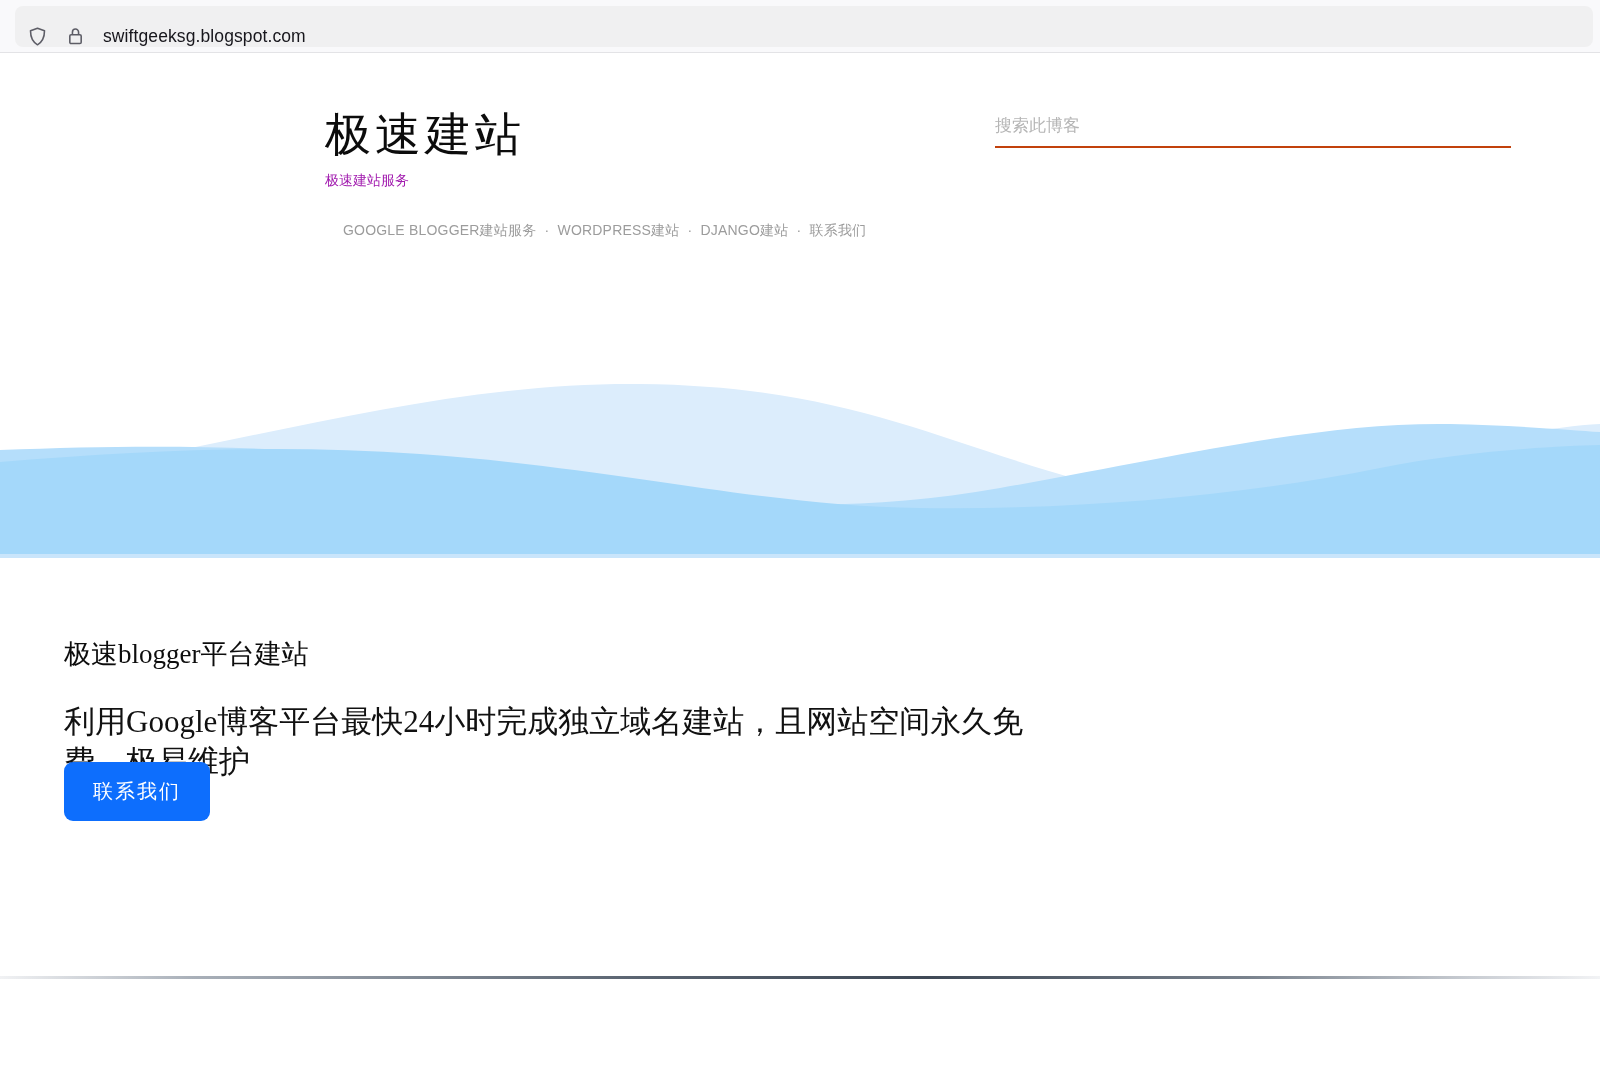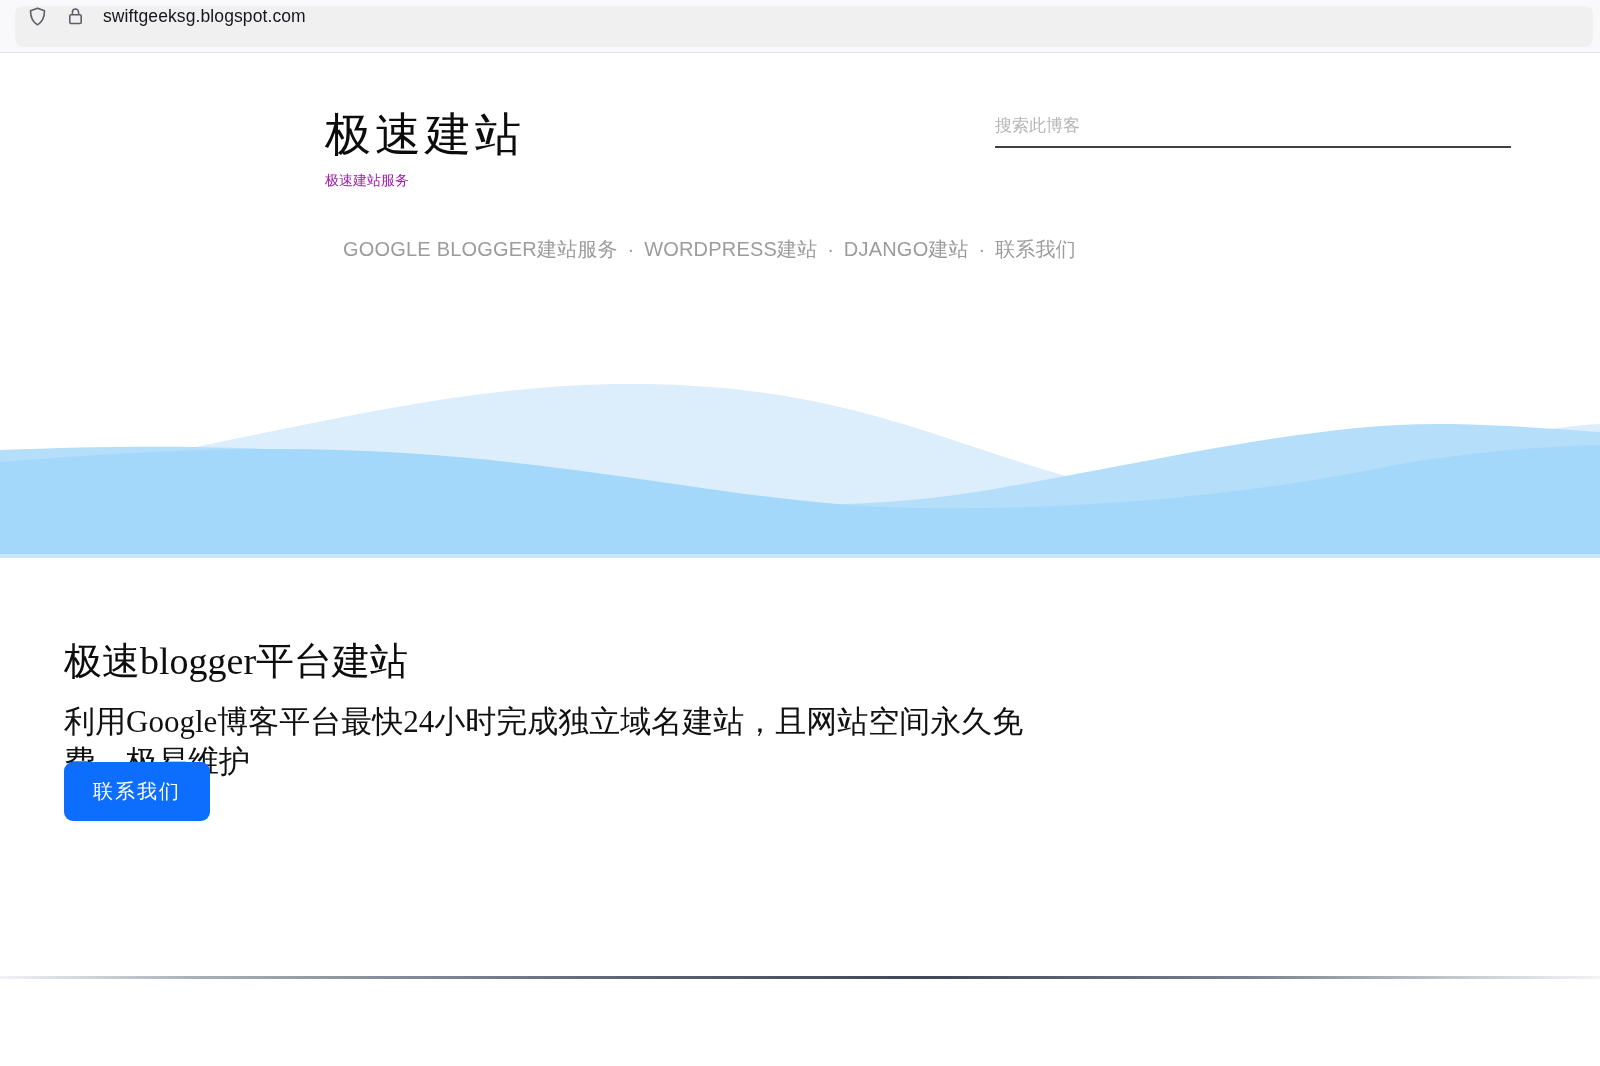--- a/index.html
+++ b/index.html
@@ -3,49 +3,49 @@
 <meta charset="utf-8">
 <style>
   * { margin:0; padding:0; box-sizing:border-box; }
   html,body { width:1600px; height:1066px; overflow:hidden; background:#ffffff;
     font-family:"Liberation Sans","DejaVu Sans",sans-serif; }
 
   
   .toolbar { position:absolute; top:0; left:0; width:1600px; height:53px;
     background:#f9f9fb; border-bottom:1px solid #e3e3e6; }
   .url-pill { position:absolute; top:6px; left:15px; right:7px; height:41px;
-    background:#f0f0f1; border-radius:8px; display:flex; align-items:flex-start;
+    background:#f0f0f1; border-radius:8px; display:flex; align-items:flex-end;
     padding:0 12px; }
   .url-pill .icon { width:21px; height:21px; margin-right:17px; flex:0 0 auto;
     color:#5d5d66; }
   .url-text { font-size:17.5px; color:#17161c; letter-spacing:0.1px; }
 
   
   .blog-title { position:absolute; left:325px; top:104px;
     font-family:"Liberation Serif","DejaVu Serif",serif;
     font-size:46px; font-weight:400; color:#0c0c0c; letter-spacing:4px;text-align:right; }
   .blog-subtitle { position:absolute; left:325px; top:172px;
     font-size:14px; color:#a21caf; }
   .search-box { position:absolute; left:995px; top:106px; width:516px; height:42px;
-    border:none; border-bottom:2px solid #404040; background:transparent;
+    border:none; border-bottom:2px solid #c2410c; background:transparent;
     font-size:17px; color:#444; outline:none; }
   .search-box::placeholder { color:#b5b5b5; }
-  .blog-nav { position:absolute; left:343px; top:236px; width:900px;
-    font-size:20px; color:#9c9c9c; letter-spacing:0.2px; white-space:nowrap; }
+  .blog-nav { position:absolute; left:343px; top:222px; width:900px;
+    font-size:14px; color:#9c9c9c; letter-spacing:0.2px; white-space:nowrap; }
   .nav-link { color:#9c9c9c; text-decoration:none; cursor:pointer; }
   .nav-sep { color:#9c9c9c; padding:0 4px; }
 
   
   .wave-wrap { position:absolute; left:0; top:368px; width:1600px; height:190px; }
   .wave-wrap svg { display:block; width:1600px; height:190px; }
 
   
   .hero-heading { position:absolute; left:64px; top:636px;
     font-family:"Liberation Serif","DejaVu Serif",serif;
-    font-size:38px; font-weight:400; color:#0d0d0d; }
+    font-size:27px; font-weight:400; color:#0d0d0d; }
   .hero-desc { position:absolute; left:64px; top:702px; width:1010px;
     font-family:"Liberation Serif","DejaVu Serif",serif;
     font-size:31px; color:#111111; line-height:1.3; }
   .cta-button { position:absolute; left:64px; top:762px; min-width:146px; height:59px;
     background:#0d6efd; color:#ffffff; border:none; border-radius:9px;
     font-size:20px; font-family:"Liberation Sans","DejaVu Sans",sans-serif;
     letter-spacing:2px; cursor:pointer; padding:0 26px; }
 
   
   .footer-divider { position:absolute; left:0; top:976px; width:1600px; height:3px;

